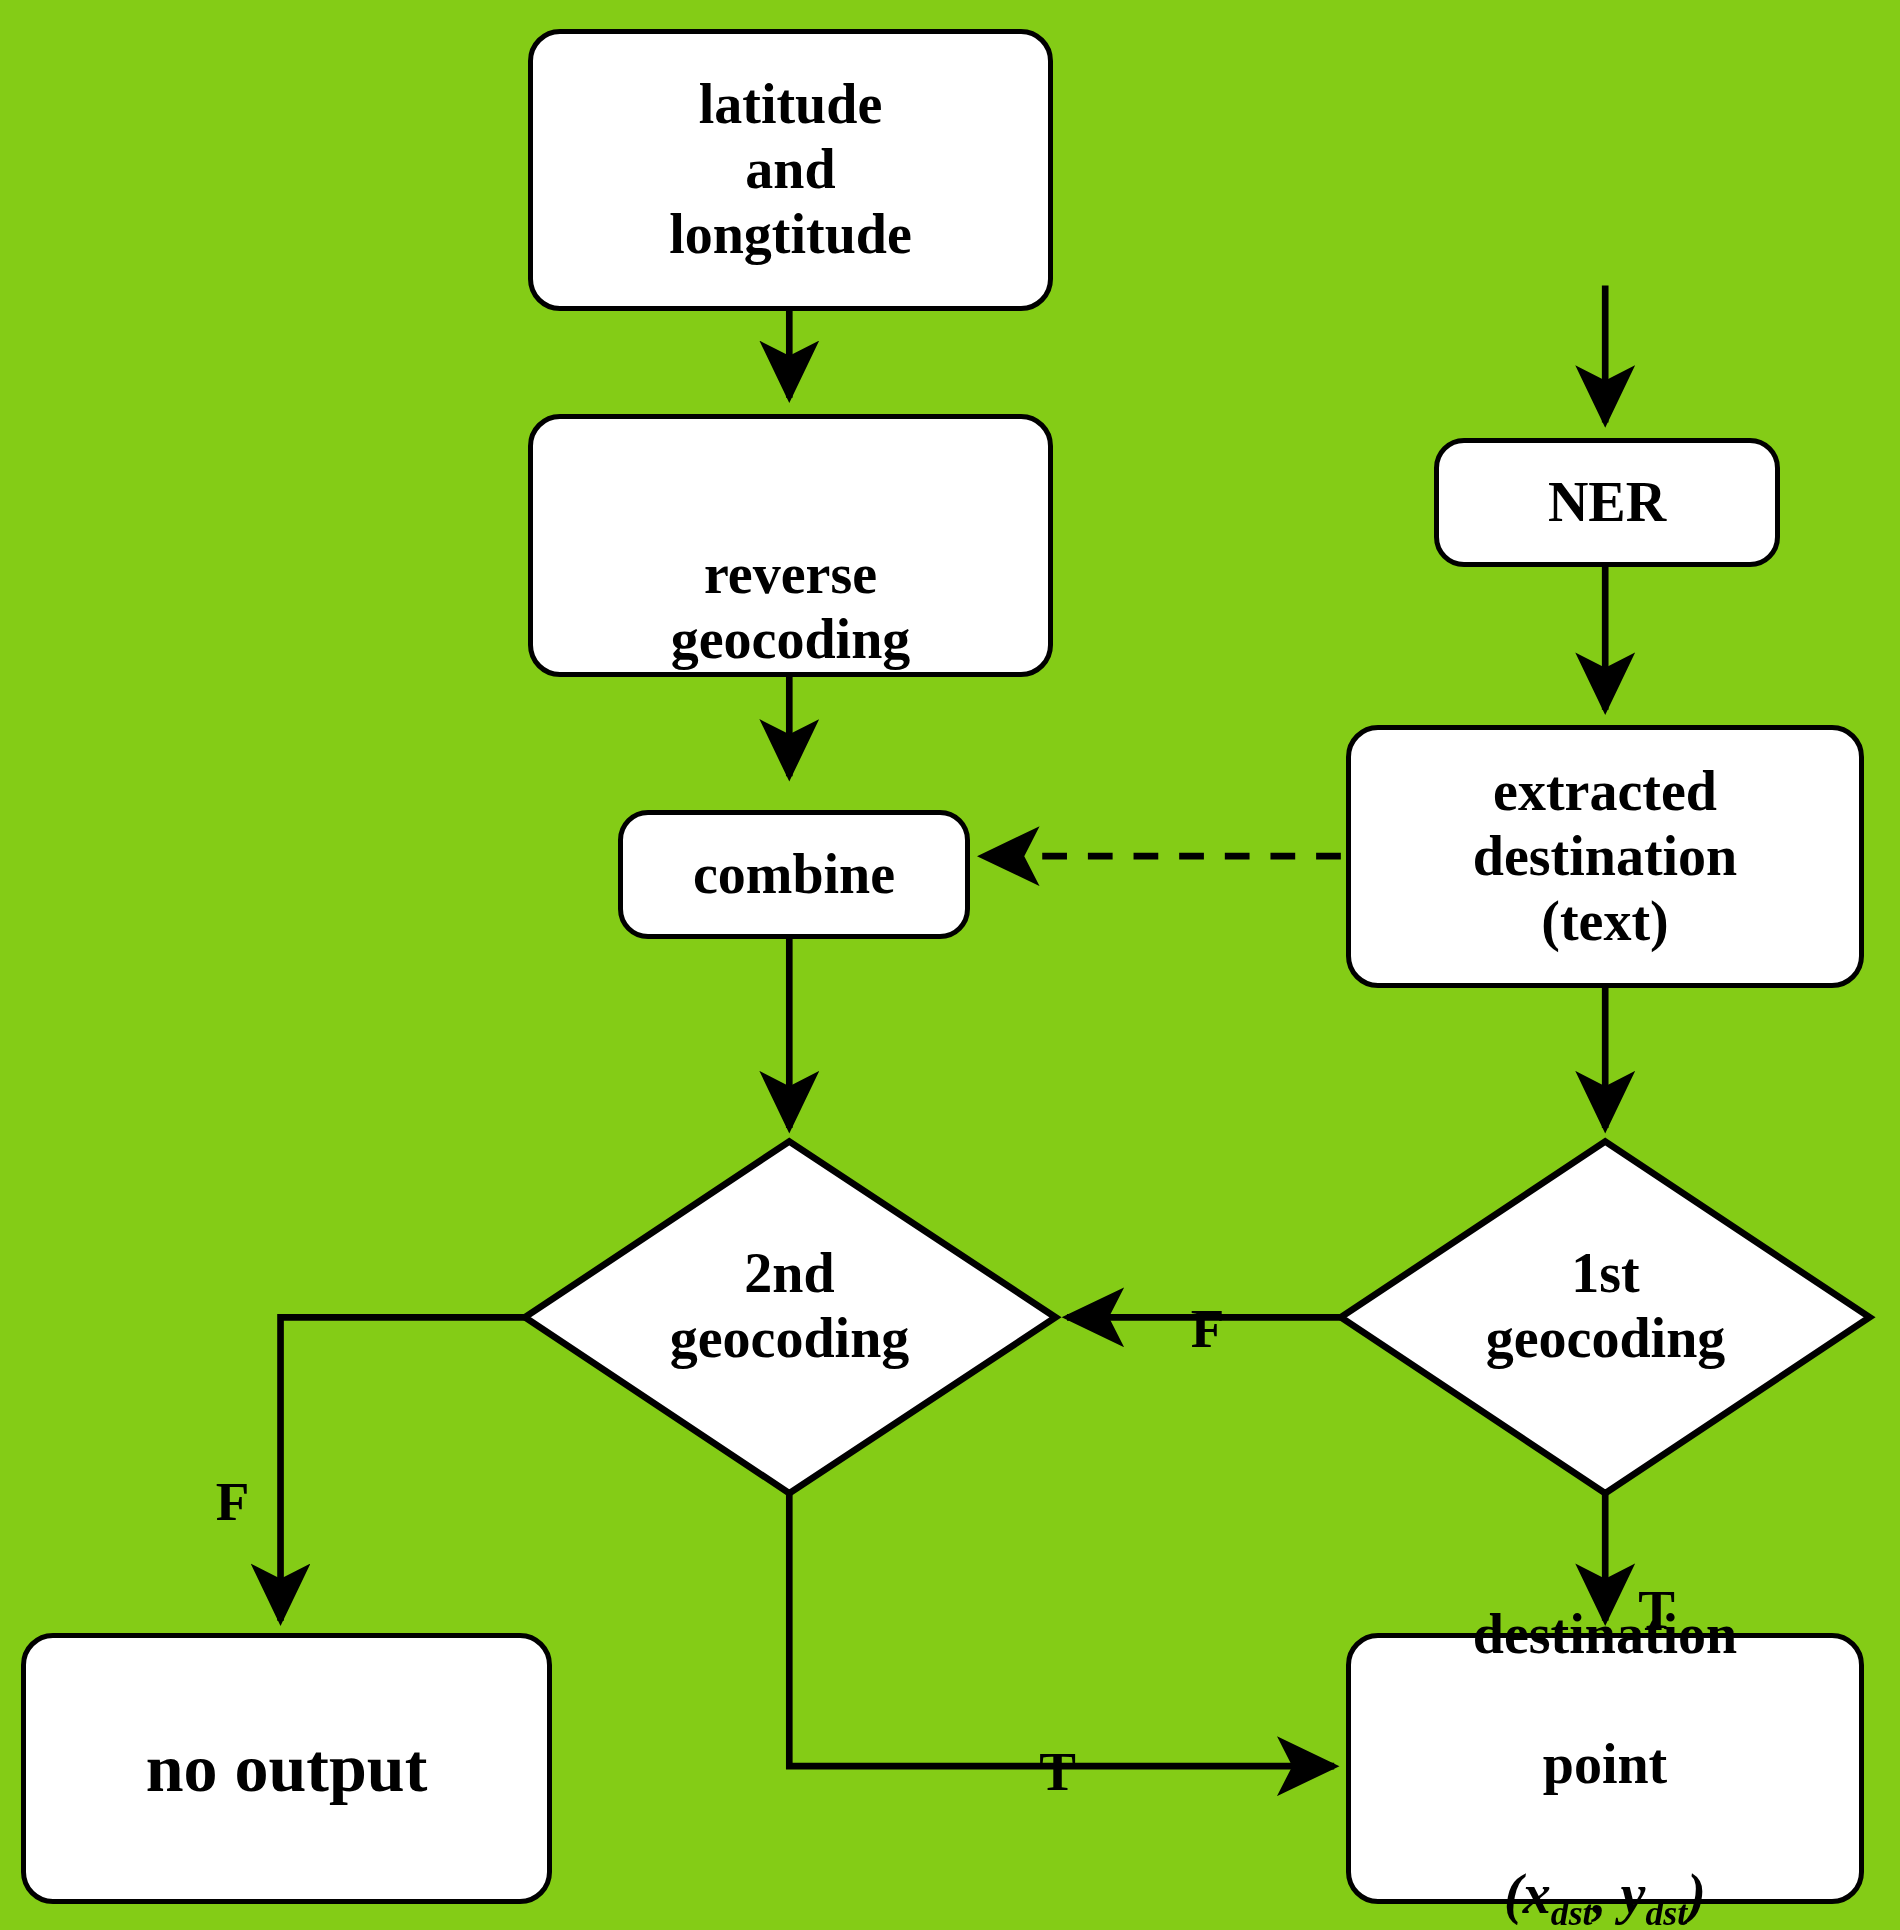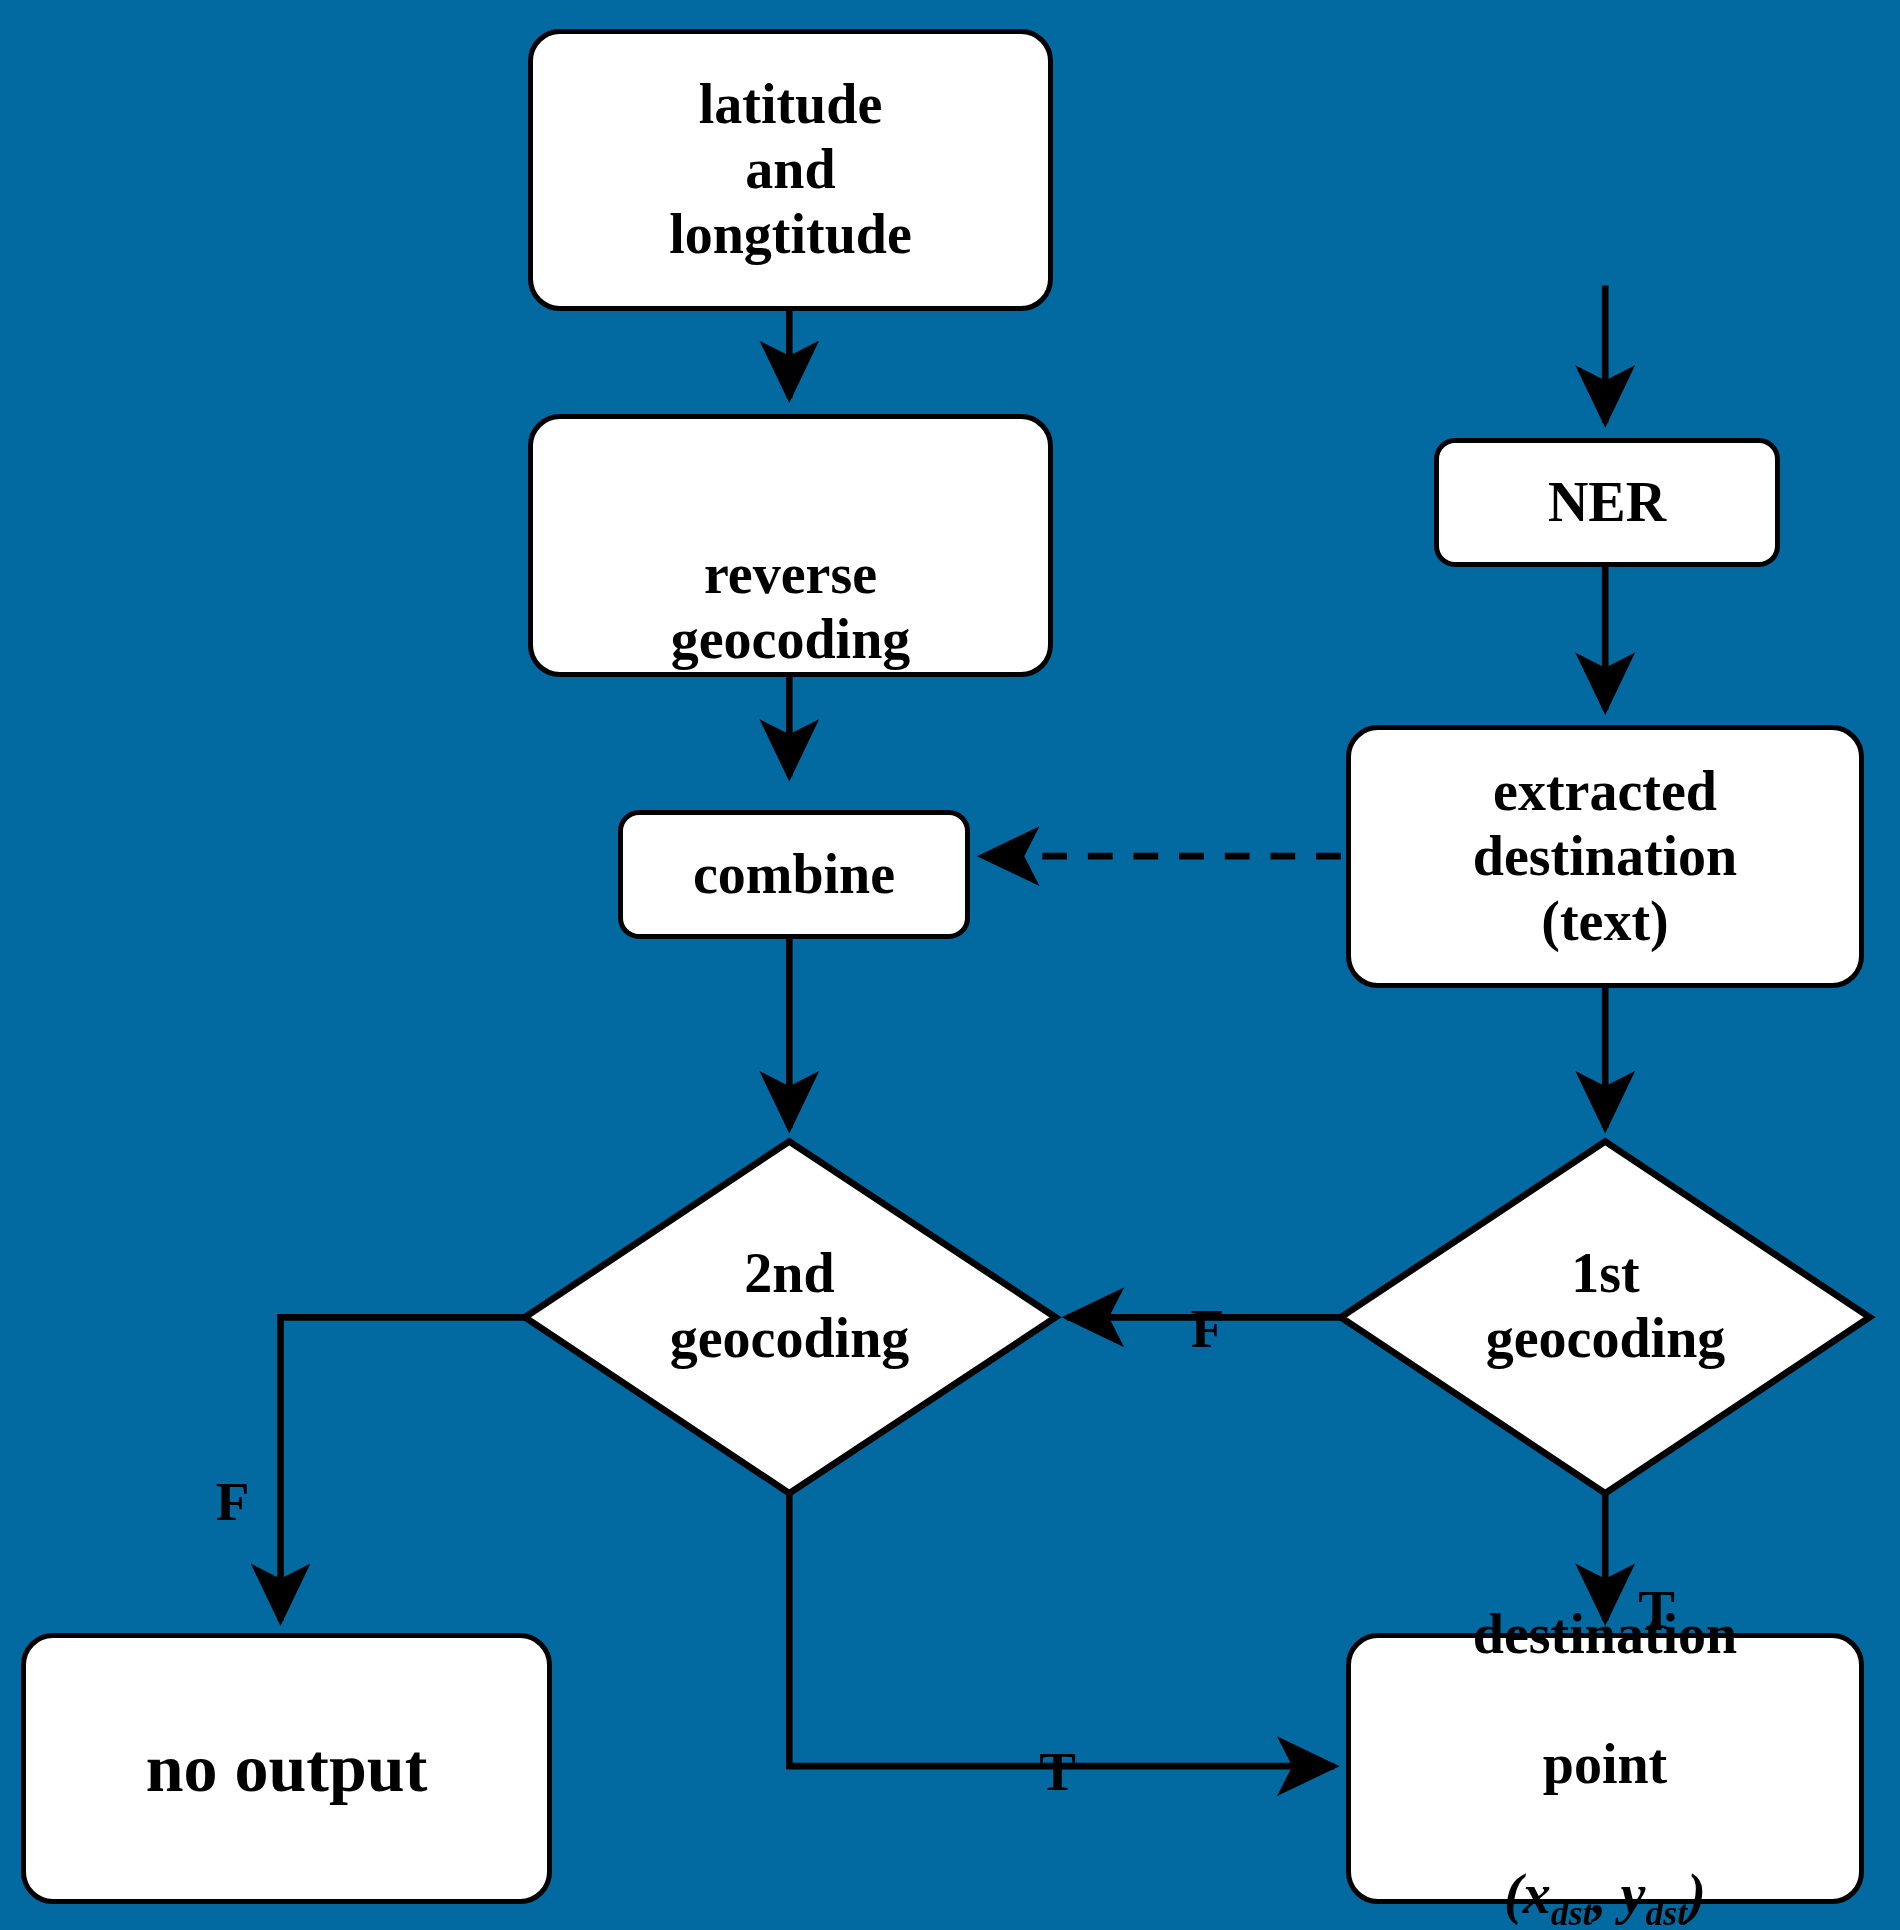--- a/index.html
+++ b/index.html
@@ -8,21 +8,21 @@
     padding: 0;
     background: #ffffff;
   }
   body {
     font-family: "Liberation Serif", "DejaVu Serif", serif;
   }
   #canvas {
     position: relative;
     width: 1900px;
     height: 1931px;
-    background: #0369a1;
+    background: #84cc16;
     overflow: hidden;
   }
   #wires {
     position: absolute;
     left: 0;
     top: 0;
     width: 1900px;
     height: 1931px;
   }
   .node {
@@ -38,21 +38,21 @@
     font-weight: bold;
     color: #000000;
     line-height: 1.16;
     z-index: 3;
   }
   .node .txt {
     padding: 0 9.5px;
     white-space: pre-line;
   }
   .node-small {
-    border-radius: 21px;
+    border-radius: 30px;
   }
   .diamond-label {
     position: absolute;
     display: flex;
     align-items: flex-start;
     justify-content: center;
     text-align: center;
     font-weight: bold;
     color: #000000;
     line-height: 1.16;

